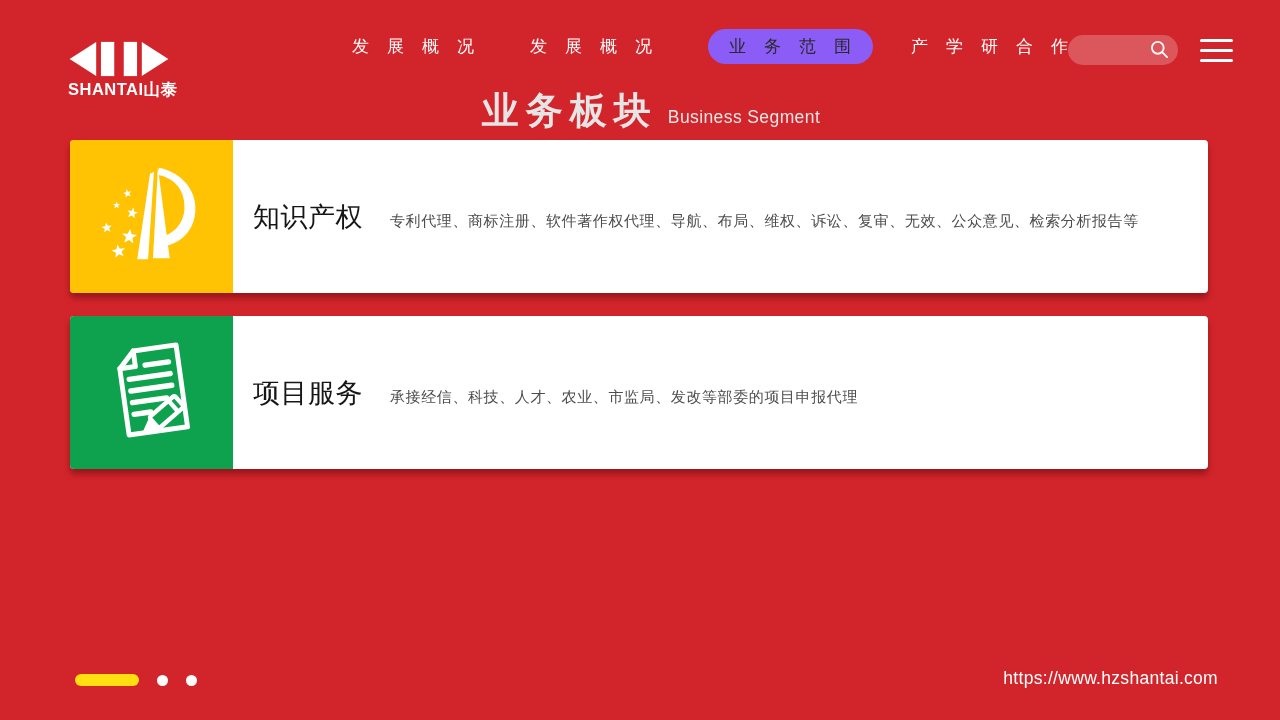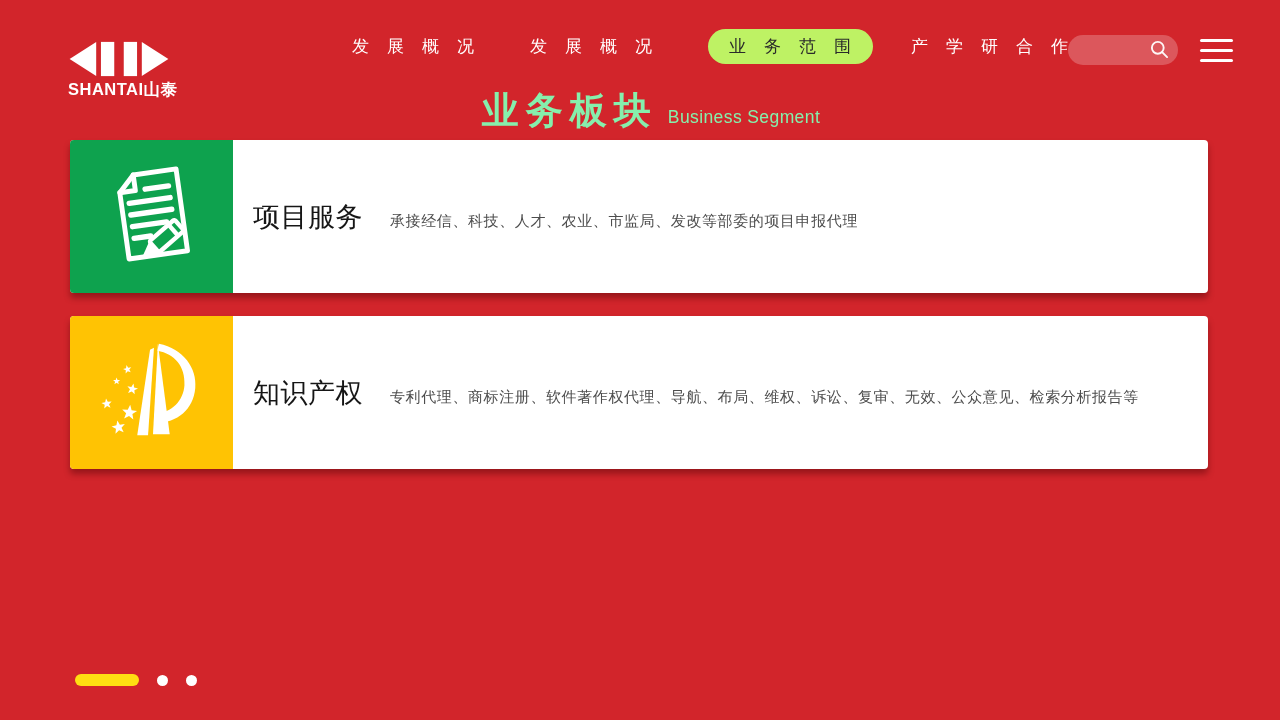--- a/index.html
+++ b/index.html
@@ -6,32 +6,32 @@
   .stage{position:relative;width:1280px;height:720px;background:#D2252B;overflow:hidden;
          font-family:"Liberation Sans","DejaVu Sans",sans-serif;}
 
   
   .logo{position:absolute;left:68px;top:40px;cursor:pointer}
   .logo svg{display:block;width:102px;height:38px}
   .logo-text{color:#fff;font-weight:700;font-size:16.5px;letter-spacing:.5px;margin-top:1px;white-space:nowrap}
 
   .nav{position:absolute;left:352px;top:28px;height:36px;display:flex;align-items:center;gap:38px}
   .nav-item{color:#fff;font-size:17px;letter-spacing:18px;white-space:nowrap;cursor:pointer;line-height:35px;text-decoration:none}
-  .nav-item.active{background:#bef264;color:#2a2a2a;border-radius:18px;padding:0 4px 0 21px}
+  .nav-item.active{background:#8b5cf6;color:#2a2a2a;border-radius:18px;padding:0 4px 0 21px}
 
   .search{position:absolute;left:1068px;top:35px;width:110px;height:30px;border-radius:15px;
           background:rgba(255,255,255,.23);cursor:text}
   .search svg{position:absolute;right:9px;top:5px;width:19px;height:19px}
 
   .burger{position:absolute;left:1200px;top:39px;width:33px;cursor:pointer}
   .burger span{display:block;height:2.6px;background:#fff;border-radius:2px;margin-bottom:7.4px}
 
   
   .page-title{position:absolute;left:0;right:0;top:86px;display:flex;justify-content:center;
-              align-items:baseline;color:#86efac;padding-left:22px}
+              align-items:baseline;color:#e5e5e5;padding-left:22px}
   .page-title h1{font-size:37px;font-weight:700;letter-spacing:7px;margin:0;white-space:nowrap}
   .page-title .sub{font-size:17.5px;font-weight:400;margin-left:10px;letter-spacing:.4px;white-space:nowrap}
 
   
   .cards{position:absolute;left:70px;top:140px;width:1138px}
   .card{display:flex;height:153px;background:#fff;border-radius:4px;margin-bottom:23px;
         box-shadow:0 5px 6px rgba(72,2,4,.42);cursor:pointer}
   .tile{width:163px;flex:0 0 163px;border-radius:4px 0 0 4px;display:flex;align-items:center;justify-content:center}
   .tile svg{width:118px;height:118px;display:block}
   .card-body{display:flex;align-items:baseline;align-self:center;padding-left:20px;min-width:0}
@@ -90,41 +90,20 @@
   </div>
 
   <div class="page-title">
     <h1>业务板块</h1>
     <span class="sub">Business Segment</span>
   </div>
 
   <main class="cards">
 
     <section class="card">
-      <div class="tile" style="background: rgb(14, 162, 78);">
-        <svg viewBox="0 0 120 120">
-          <g transform="rotate(-8 60 60)" fill="none" stroke="#ffffff" stroke-width="5" stroke-linejoin="round" stroke-linecap="round">
-            <path d="M47,15 L91,15 L91,99 L31,99 L31,31 Z"></path>
-            <path d="M47,15 L47,31 L31,31"></path>
-            <path d="M57,31 L81,31 M39,43 L81,43 M39,55 L81,55 M39,67 L74,67 M39,79 L56,79" stroke-width="5.5"></path>
-          </g>
-          <g transform="translate(50,101) rotate(-41)">
-            <path d="M0,0 L16,-7.5 L16,7.5 Z" fill="#ffffff"></path>
-            <rect x="16" y="-7.5" width="34" height="15" rx="2" fill="none" stroke="#ffffff" stroke-width="4.5"></rect>
-            <line x1="42" y1="-7.5" x2="42" y2="7.5" stroke="#ffffff" stroke-width="4.5"></line>
-          </g>
-        </svg>
-      </div>
-      <div class="card-body">
-        <h2 class="card-title">项目服务</h2>
-        <p class="card-desc">承接经信、科技、人才、农业、市监局、发改等部委的项目申报代理</p>
-      </div>
-    </section>
-
-    <section class="card">
       <div class="tile" style="background: rgb(255, 195, 3);">
         <svg viewBox="0 0 120 120">
           <g fill="#ffffff">
             <use href="#star" transform="translate(35,36) scale(0.45) rotate(-12)"></use>
             <use href="#star" transform="translate(24,48) scale(0.38)"></use>
             <use href="#star" transform="translate(40,56) scale(0.58) rotate(12)"></use>
             <use href="#star" transform="translate(14,71) scale(0.55) rotate(-8)"></use>
             <use href="#star" transform="translate(37,80) scale(0.80) rotate(6)"></use>
             <use href="#star" transform="translate(26,95) scale(0.72) rotate(-10)"></use>
             <path d="M58,16 L62,14 L56,103 L45,103 Z"></path>
@@ -132,22 +111,44 @@
             <path d="M67,10 C92,15 106,35 104,55 C102,77 86,90 64,91 L62.5,81 C81,80 92,67 93,52 C94,33 83,20 65.5,17 Z"></path>
           </g>
         </svg>
       </div>
       <div class="card-body">
         <h2 class="card-title">知识产权</h2>
         <p class="card-desc">专利代理、商标注册、软件著作权代理、导航、布局、维权、诉讼、复审、无效、公众意见、检索分析报告等</p>
       </div>
     </section>
 
+    <section class="card">
+      <div class="tile" style="background: rgb(14, 162, 78);">
+        <svg viewBox="0 0 120 120">
+          <g transform="rotate(-8 60 60)" fill="none" stroke="#ffffff" stroke-width="5" stroke-linejoin="round" stroke-linecap="round">
+            <path d="M47,15 L91,15 L91,99 L31,99 L31,31 Z"></path>
+            <path d="M47,15 L47,31 L31,31"></path>
+            <path d="M57,31 L81,31 M39,43 L81,43 M39,55 L81,55 M39,67 L74,67 M39,79 L56,79" stroke-width="5.5"></path>
+          </g>
+          <g transform="translate(50,101) rotate(-41)">
+            <path d="M0,0 L16,-7.5 L16,7.5 Z" fill="#ffffff"></path>
+            <rect x="16" y="-7.5" width="34" height="15" rx="2" fill="none" stroke="#ffffff" stroke-width="4.5"></rect>
+            <line x1="42" y1="-7.5" x2="42" y2="7.5" stroke="#ffffff" stroke-width="4.5"></line>
+          </g>
+        </svg>
+      </div>
+      <div class="card-body">
+        <h2 class="card-title">项目服务</h2>
+        <p class="card-desc">承接经信、科技、人才、农业、市监局、发改等部委的项目申报代理</p>
+      </div>
+    </section>
+
 
   </main>
 
   <div class="pager">
     <span class="bar" style="background: rgb(255, 222, 18);"></span>
     <span class="dot"></span>
     <span class="dot"></span>
   </div>
+  <div class="url">https://www.hzshantai.com</div>
 
 </div>
 
 </body></html>

